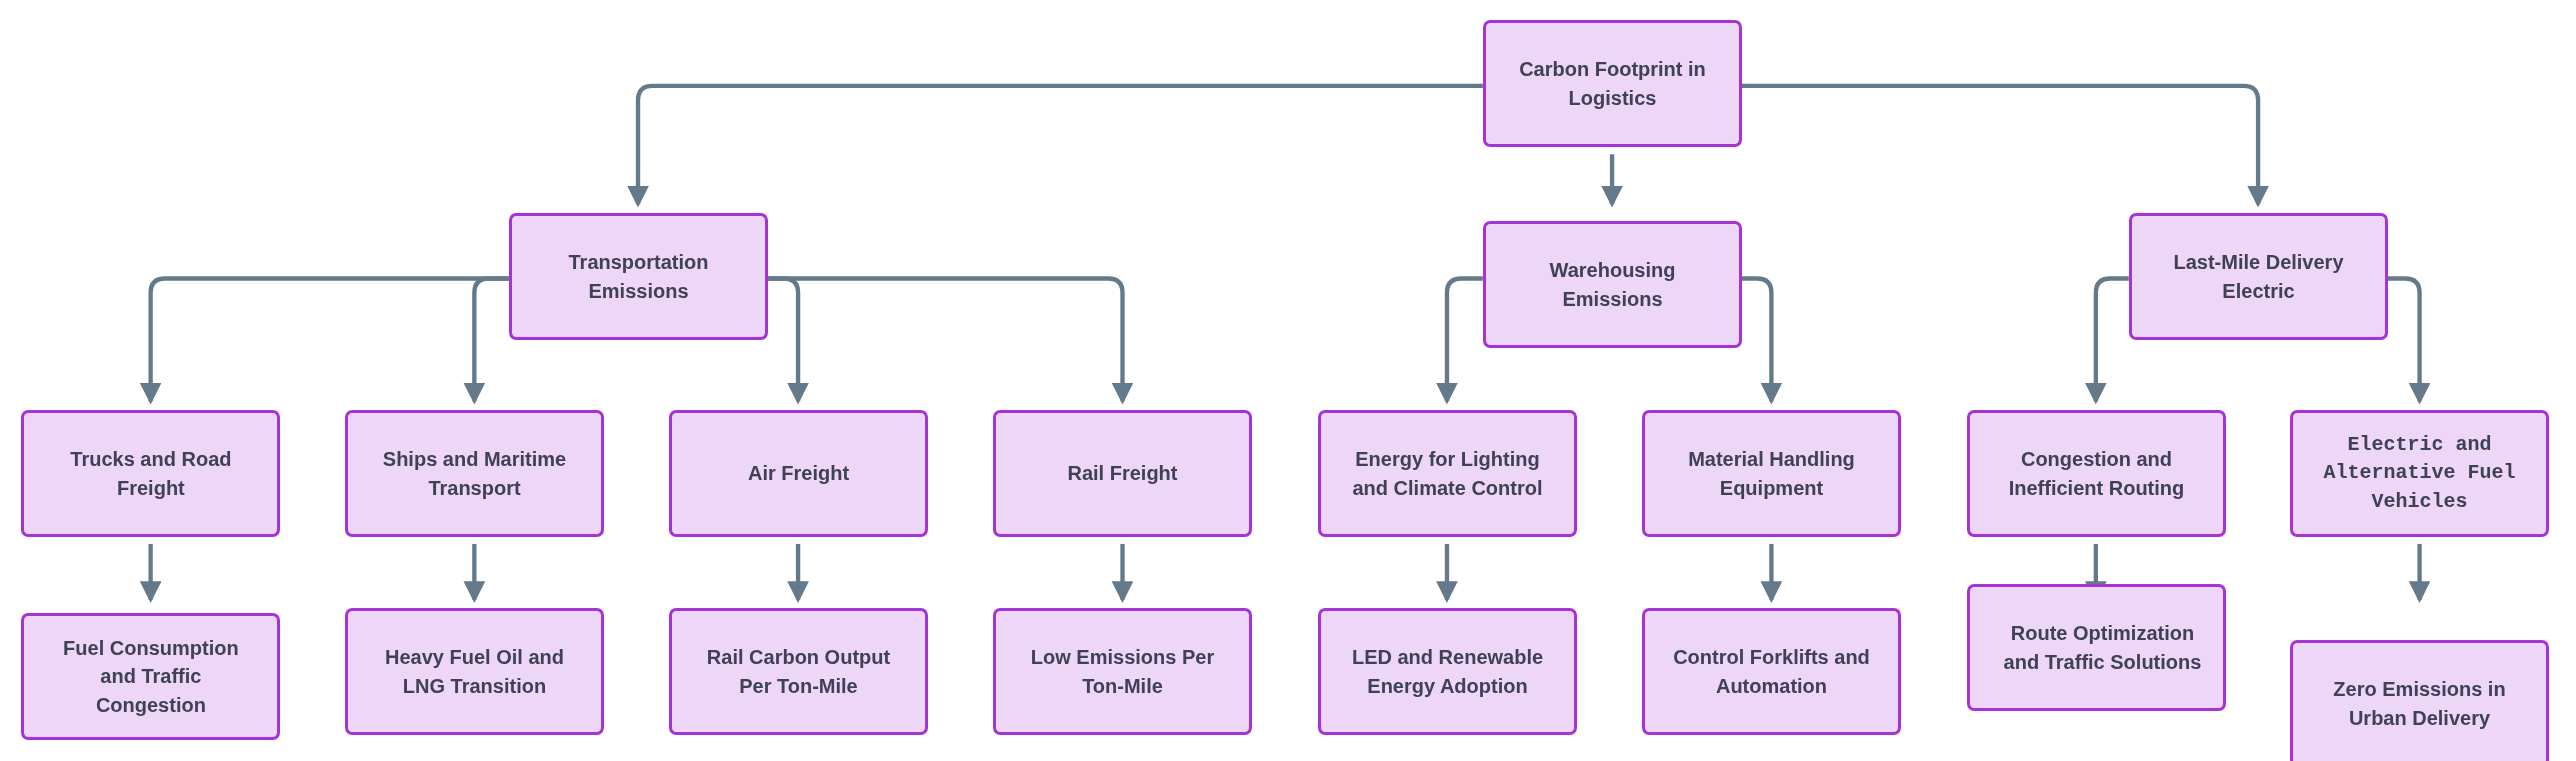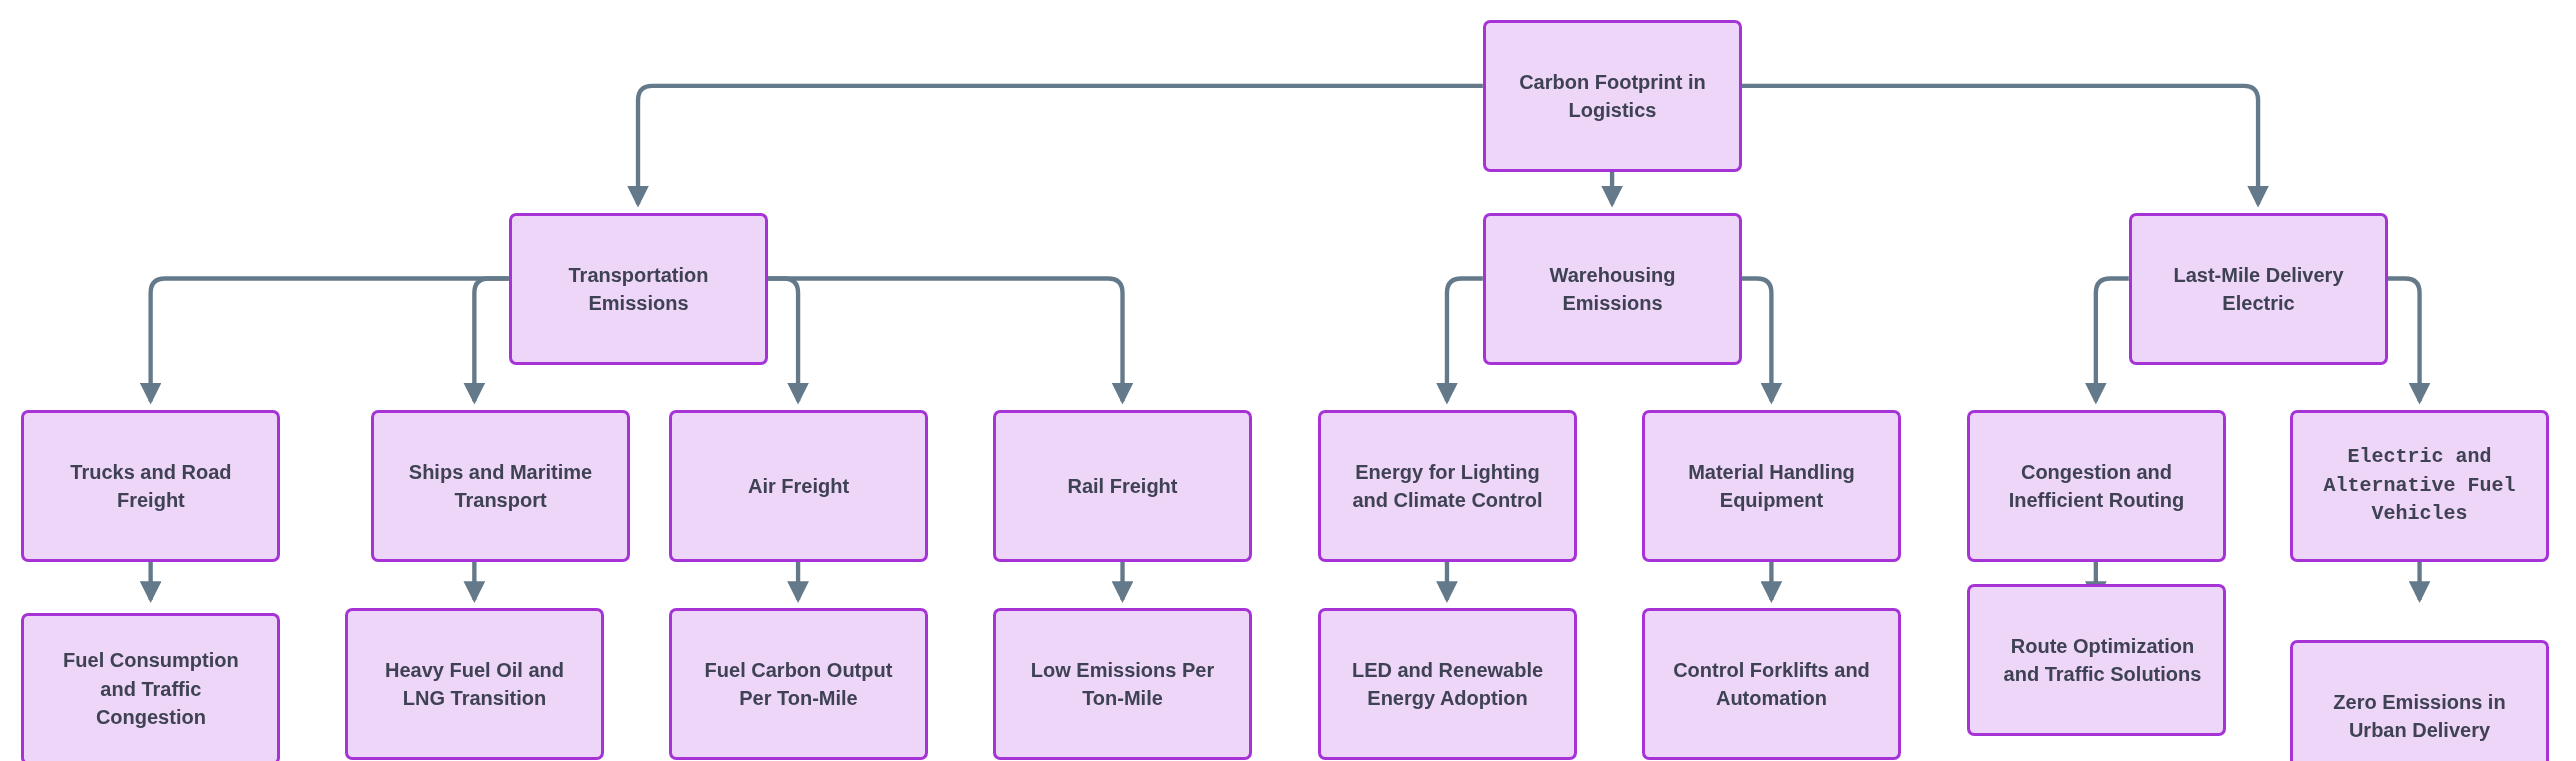--- a/index.html
+++ b/index.html
@@ -7,21 +7,21 @@
     position:relative;
     width:2576px;height:762px;
     background:var(--bg,#ffffff);
     font-family:"Liberation Sans", sans-serif;
     overflow:hidden;
   }
   #edges{position:absolute;left:0;top:0;width:2576px;height:762px;color:var(--edge,#64798A);z-index:1;}
   .edge{fill:none;stroke:currentColor;stroke-width:6;stroke-linecap:butt;}
   .node{
     position:absolute;
-    width:259px;height:152px;
+    width:259px;height:127px;
     box-sizing:border-box;
     background:var(--node-fill,#EDD6F7);
     border:3.6px solid var(--node-border,#A633D6);
     border-radius:7.2px;
     display:flex;align-items:center;justify-content:center;
     z-index:2;
   }
   .node .lbl{
     white-space:pre-line;
     text-align:center;
@@ -63,33 +63,33 @@
       <path d="M 3341 751 V 828" class="edge" marker-end="url(#arrow)"></path>
     </svg>
 <div class="node" style="left: 1483px; top: 20px;">
       <span class="lbl">Carbon Footprint in
 Logistics</span>
     </div>
     <div class="node" style="left: 509px; top: 213px;">
       <span class="lbl">Transportation
 Emissions</span>
     </div>
-    <div class="node" style="left: 1483px; top: 213px;">
+    <div class="node" style="left: 1483px; top: 221px;">
       <span class="lbl">Warehousing
 Emissions</span>
     </div>
     <div class="node" style="left: 2129px; top: 213px;">
       <span class="lbl">Last-Mile Delivery
 Electric</span>
     </div>
     <div class="node" style="left: 21.4px; top: 410px;">
       <span class="lbl">Trucks and Road
 Freight</span>
     </div>
-    <div class="node" style="left: 345px; top: 410px; margin-left: 26px;">
+    <div class="node" style="left: 345px; top: 410px;">
       <span class="lbl">Ships and Maritime
 Transport</span>
     </div>
     <div class="node" style="left: 669px; top: 410px;">
       <span class="lbl">Air Freight</span>
     </div>
     <div class="node" style="left: 993px; top: 410px;">
       <span class="lbl">Rail Freight</span>
     </div>
     <div class="node" style="left: 1318px; top: 410px;">
@@ -112,21 +112,21 @@
     <div class="node" style="left: 21.4px; top: 607px; margin-top: 6px;">
       <span class="lbl">Fuel Consumption
 and Traffic
 Congestion</span>
     </div>
     <div class="node" style="left: 345px; top: 608px;">
       <span class="lbl">Heavy Fuel Oil and
 LNG Transition</span>
     </div>
     <div class="node" style="left: 669px; top: 608px;">
-      <span class="lbl">Fuel Carbon Output
+      <span class="lbl">Rail Carbon Output
 Per Ton-Mile</span>
     </div>
     <div class="node" style="left: 993px; top: 608px;">
       <span class="lbl">Low Emissions Per
 Ton-Mile</span>
     </div>
     <div class="node" style="left: 1318px; top: 608px;">
       <span class="lbl">LED and Renewable
 Energy Adoption</span>
     </div>

